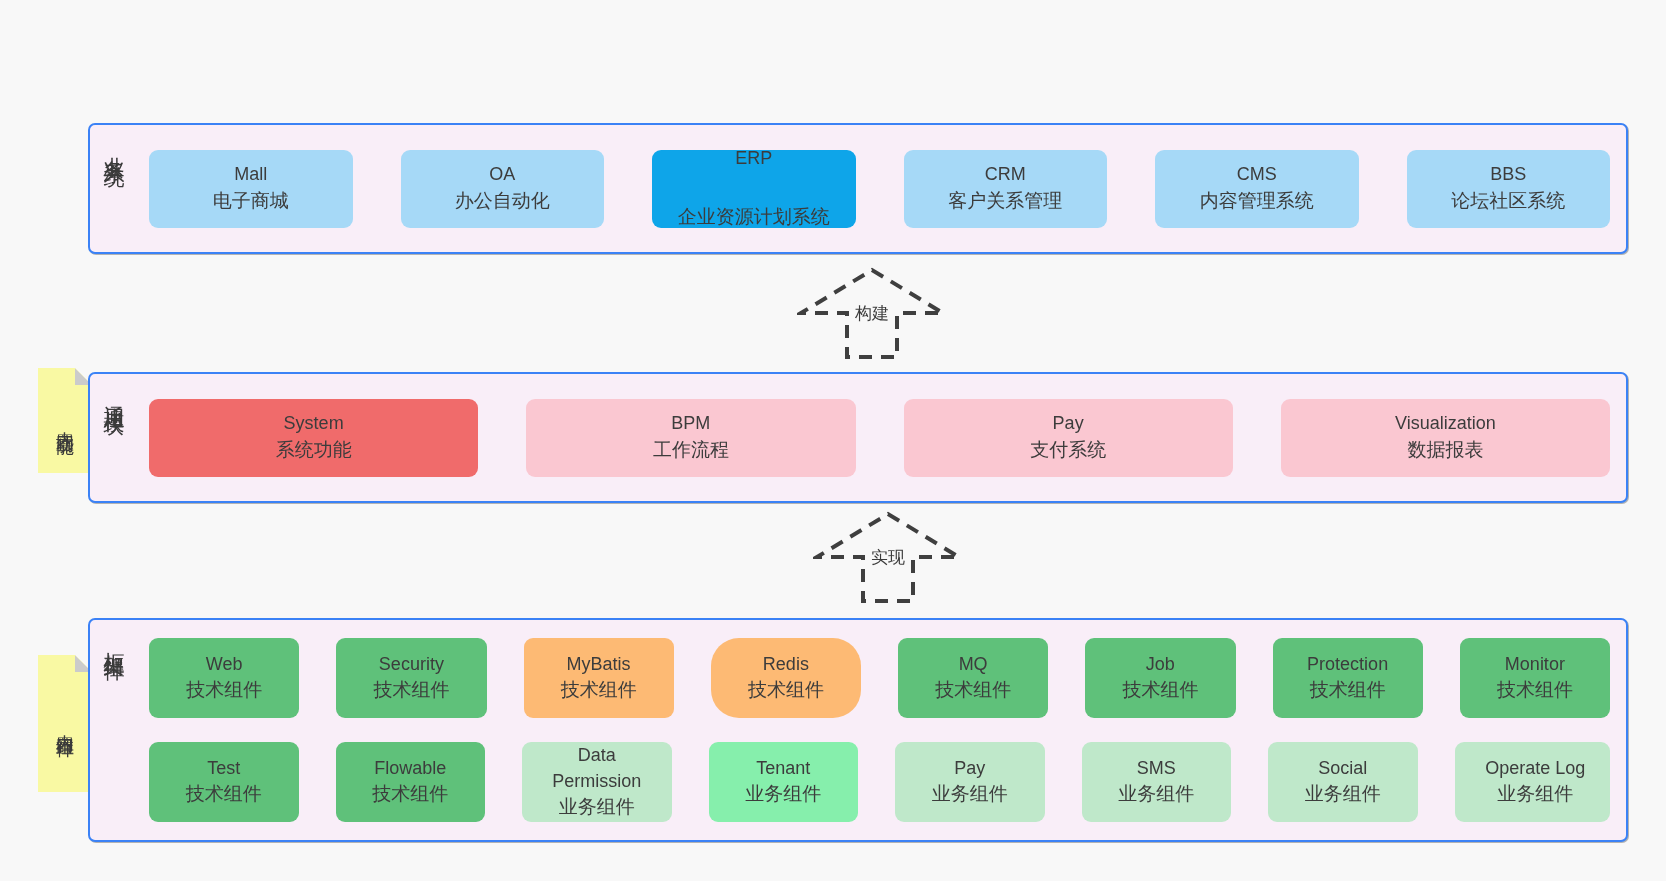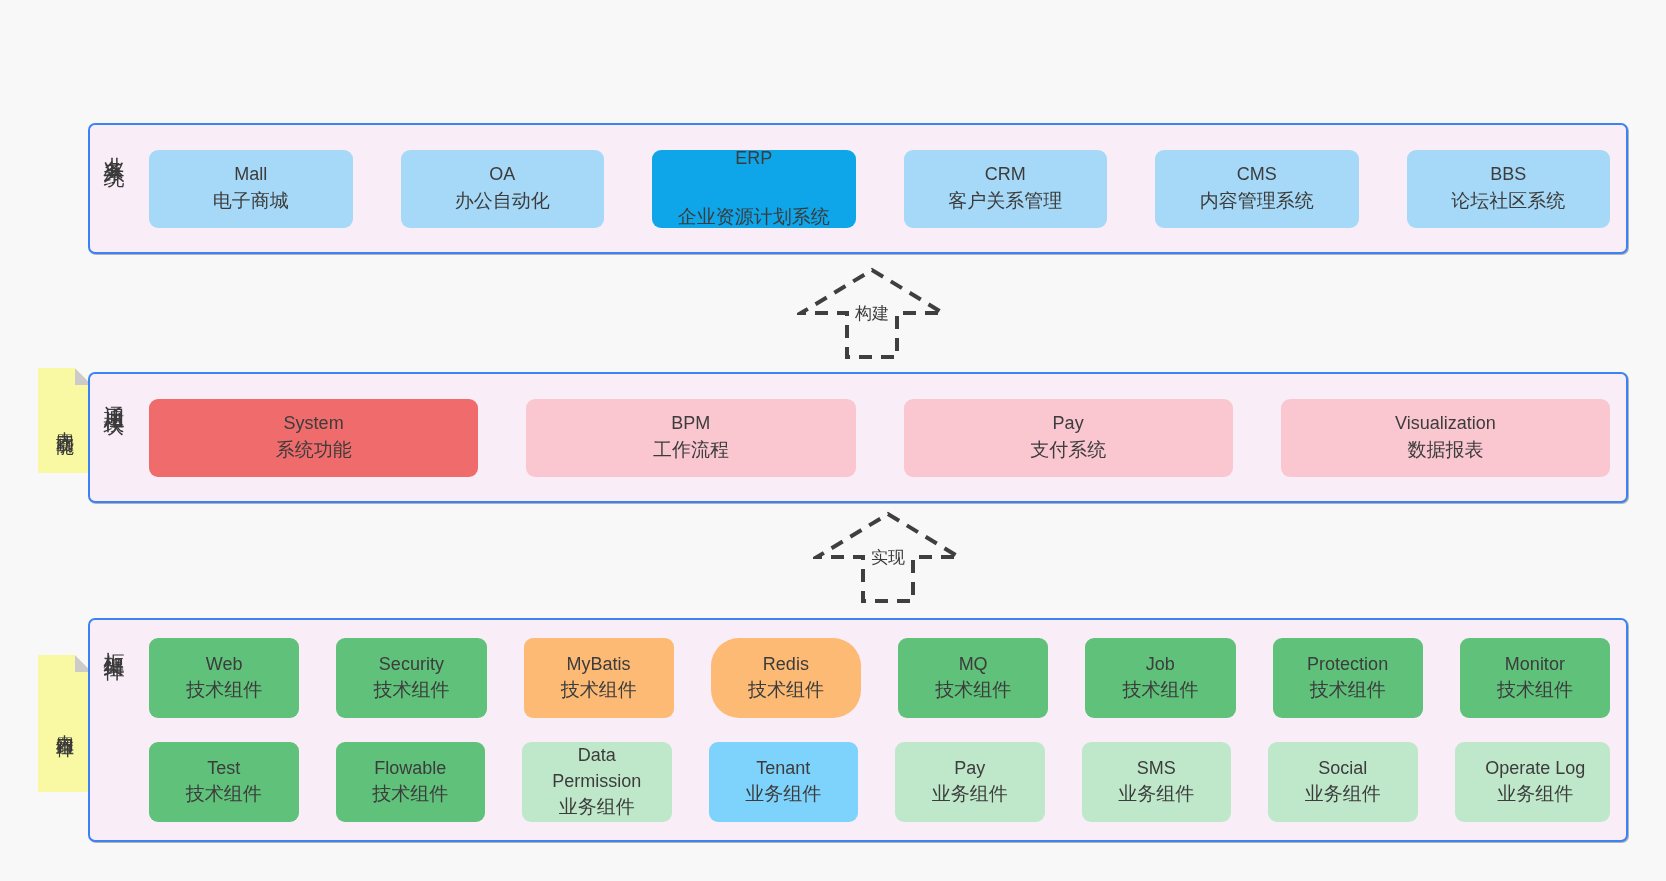--- a/index.html
+++ b/index.html
@@ -181,21 +181,21 @@
           <div class="box-subtitle">技术组件</div>
         </div>
         <div class="box" style="background: rgb(95, 193, 122);">
           <div class="box-title">Flowable</div>
           <div class="box-subtitle">技术组件</div>
         </div>
         <div class="box" style="background: rgb(191, 232, 202);">
           <div class="box-title">Data Permission</div>
           <div class="box-subtitle">业务组件</div>
         </div>
-        <div class="box" style="background: #7dd3fc;">
+        <div class="box" style="background: #86efac;">
           <div class="box-title">Tenant</div>
           <div class="box-subtitle">业务组件</div>
         </div>
         <div class="box" style="background: rgb(191, 232, 202);">
           <div class="box-title">Pay</div>
           <div class="box-subtitle">业务组件</div>
         </div>
         <div class="box" style="background: rgb(191, 232, 202);">
           <div class="box-title">SMS</div>
           <div class="box-subtitle">业务组件</div>

